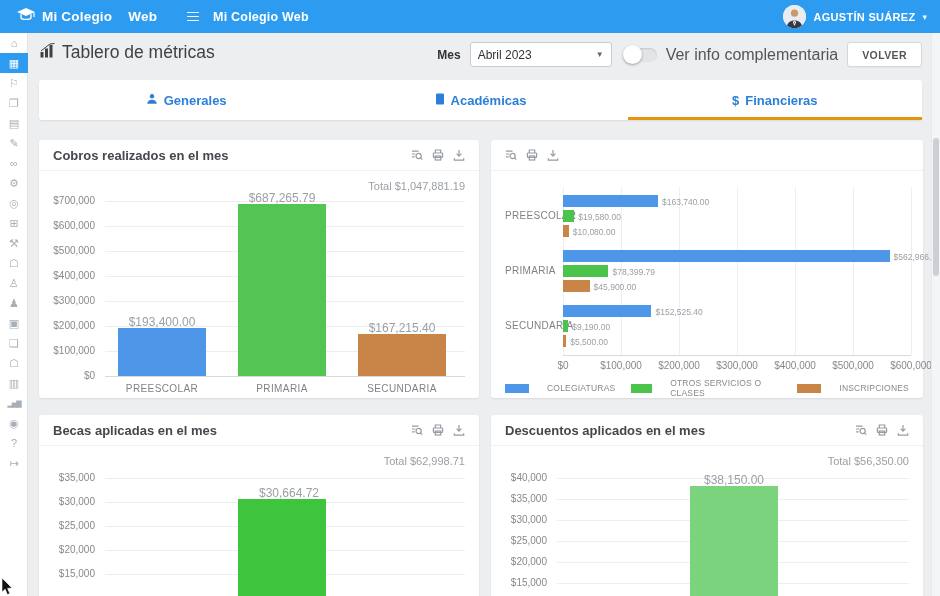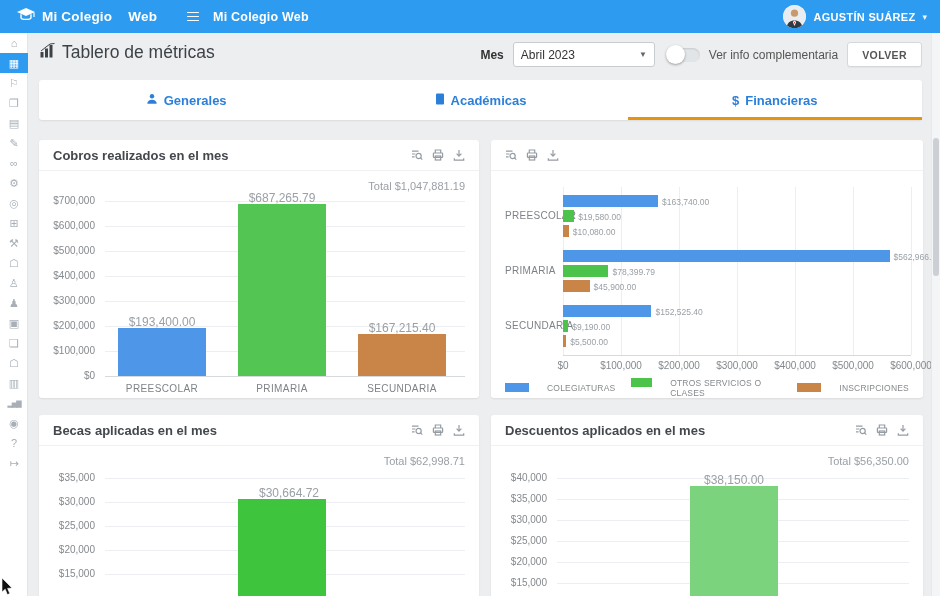--- a/index.html
+++ b/index.html
@@ -25,21 +25,21 @@
   
   .content{position:absolute;left:28px;top:33px;right:0;bottom:0}
   .page-title{position:absolute;left:12px;top:9px;font-size:17.5px;color:#3d4247;display:flex;gap:6px;align-items:center}
   .controls{position:absolute;right:18px;top:9px;display:flex;align-items:center;gap:9px}
   .mes-label{font-size:12px;font-weight:700;color:#333}
   .select{width:126px;height:23px;background:#fff;border:1px solid #c8ccd0;border-radius:3px;font-size:12px;color:#333;
           display:flex;align-items:center;justify-content:space-between;padding:0 7px;cursor:pointer}
   .select .caret{font-size:8px;color:#666}
   .switch{width:32px;height:14px;background:#e2e5e8;border-radius:8px;position:relative;box-shadow:inset 0 1px 2px rgba(0,0,0,.12);cursor:pointer;margin-left:4px}
   .knob{position:absolute;left:-2px;top:-2.5px;width:19px;height:19px;border-radius:50%;background:#fff;box-shadow:0 1px 2.5px rgba(0,0,0,.35)}
-  .toggle-label{font-size:12px;color:#555}
+  .toggle-label{font-size:16px;color:#555}
   .btn-volver{height:25px;padding:0 14px;background:#fff;border:1px solid #d5d8db;border-radius:3px;font-size:10.5px;color:#555;
               font-weight:700;letter-spacing:.4px;cursor:pointer;box-shadow:0 1px 1px rgba(0,0,0,.04)}
   
   .tabsbar{position:absolute;left:11px;right:18px;top:47px;height:40px;background:#fff;border-radius:3px;
            box-shadow:0 1px 2px rgba(0,0,0,.08);display:flex;z-index:2}
   .tab{flex:1;display:flex;align-items:center;justify-content:center;gap:6px;font-size:13px;font-weight:700;color:#2B7FD9;position:relative;cursor:pointer}
   .tab.active::after{content:"";position:absolute;left:0;right:0;bottom:0;height:3px;background:#E6930D}
   .tab .dollar{font-size:13px;font-weight:700}
   
   .card{position:absolute;background:#fff;border-radius:3px;box-shadow:0 1px 2px rgba(0,0,0,.08)}
@@ -58,21 +58,21 @@
   .baseline{position:absolute;height:1px;background:#D7DADD}
   .vgrid{position:absolute;width:1px;background:#ECEEF1}
   .ytick{position:absolute;text-align:right;font-size:10px;color:#85898d;white-space:nowrap}
   .xtick{position:absolute;width:60px;text-align:center;font-size:10px;color:#85898d;white-space:nowrap}
   .bar{position:absolute}
   .vlabel{position:absolute;width:120px;text-align:center;font-size:12px;color:#9aa0a6;white-space:nowrap}
   .hlabel{position:absolute;font-size:8.5px;color:#9aa0a6;white-space:nowrap}
   .xlab{position:absolute;width:120px;text-align:center;font-size:10px;color:#7e8287;letter-spacing:.4px;white-space:nowrap}
   .cat-label{position:absolute;font-size:10px;color:#7e8287;text-align:right;letter-spacing:.3px;white-space:nowrap}
   .legend{display:flex;justify-content:center;gap:16px;margin-top:3px;align-items:center}
-  .legend-item{display:flex;gap:18px;font-size:8.5px;color:#85898d;letter-spacing:.2px}
+  .legend-item{display:flex;align-items:center;gap:18px;font-size:8.5px;color:#85898d;letter-spacing:.2px}
   .swatch{width:24px;height:9px;display:inline-block}
   
   .scrollbar{position:absolute;right:0;top:0;width:8px;bottom:0;background:#f4f5f6;border-left:1px solid #e8e9eb;z-index:6}
   .thumb{position:absolute;left:1px;right:1px;top:105px;height:138px;background:#ccd0d4;border-radius:3px;cursor:pointer}
   .cursor{position:absolute;left:1px;top:578px;z-index:99}
 </style>
 </head>
 <body>
 
 <div class="navbar">

